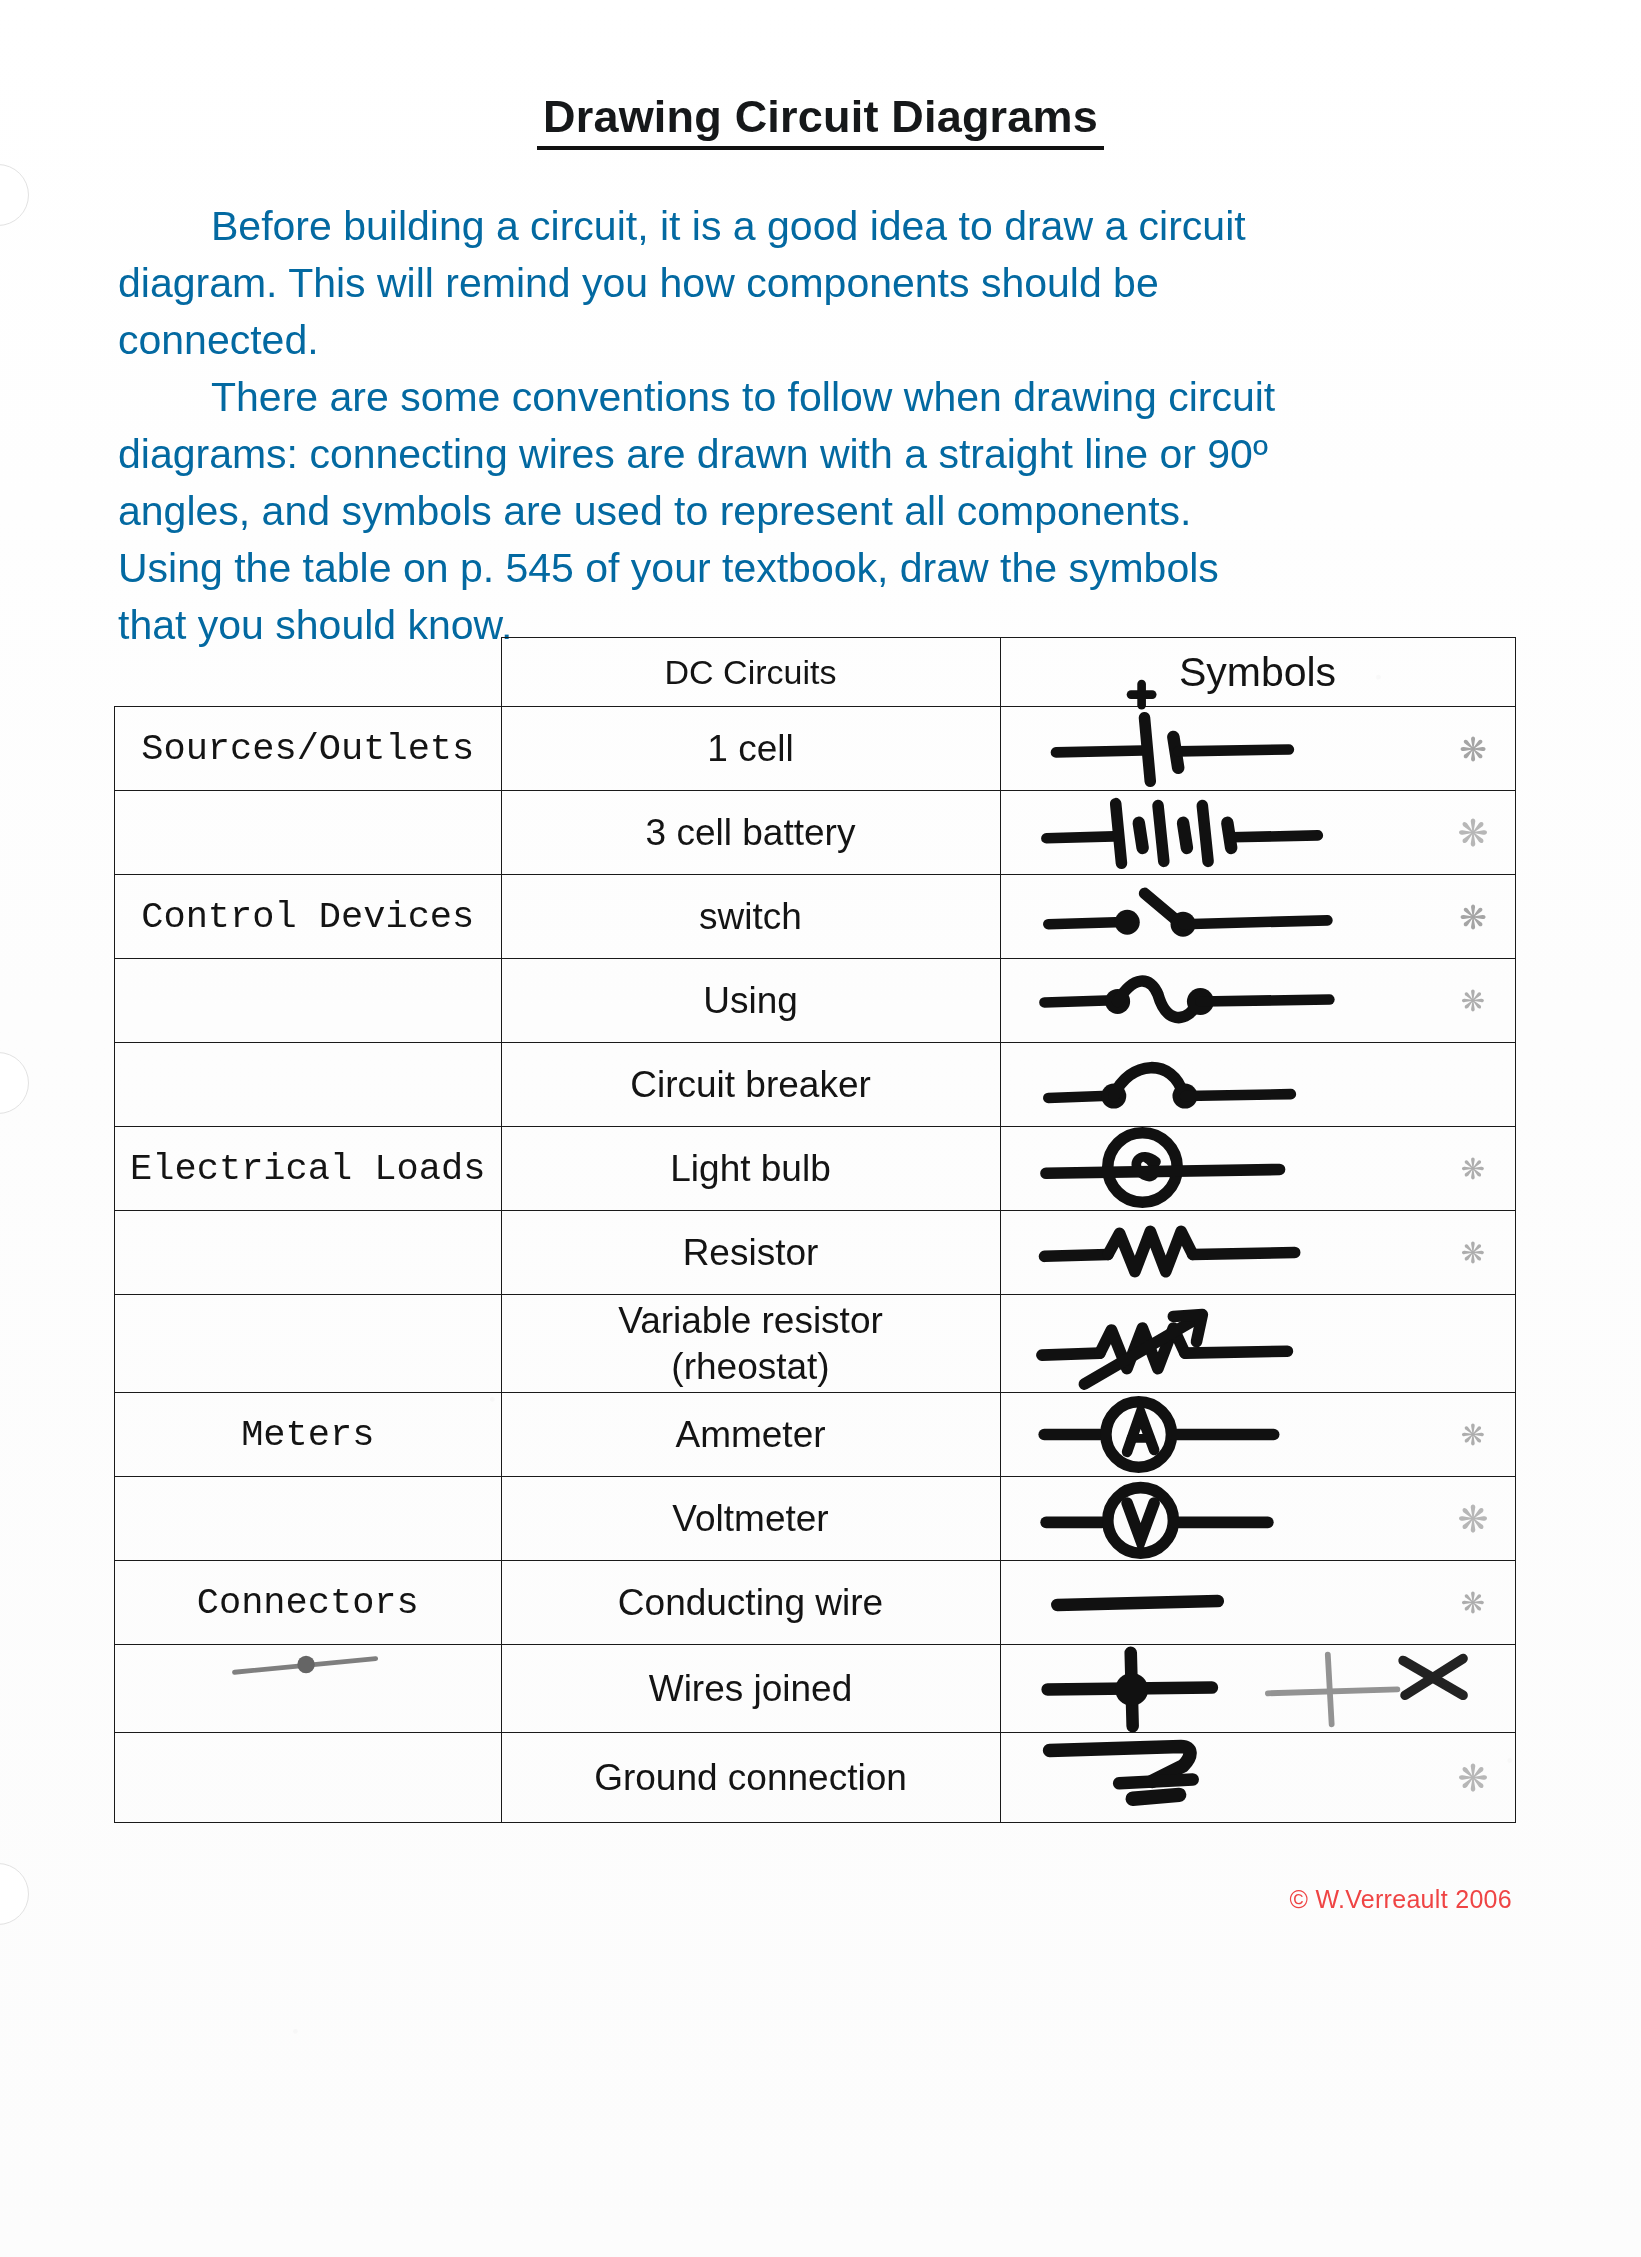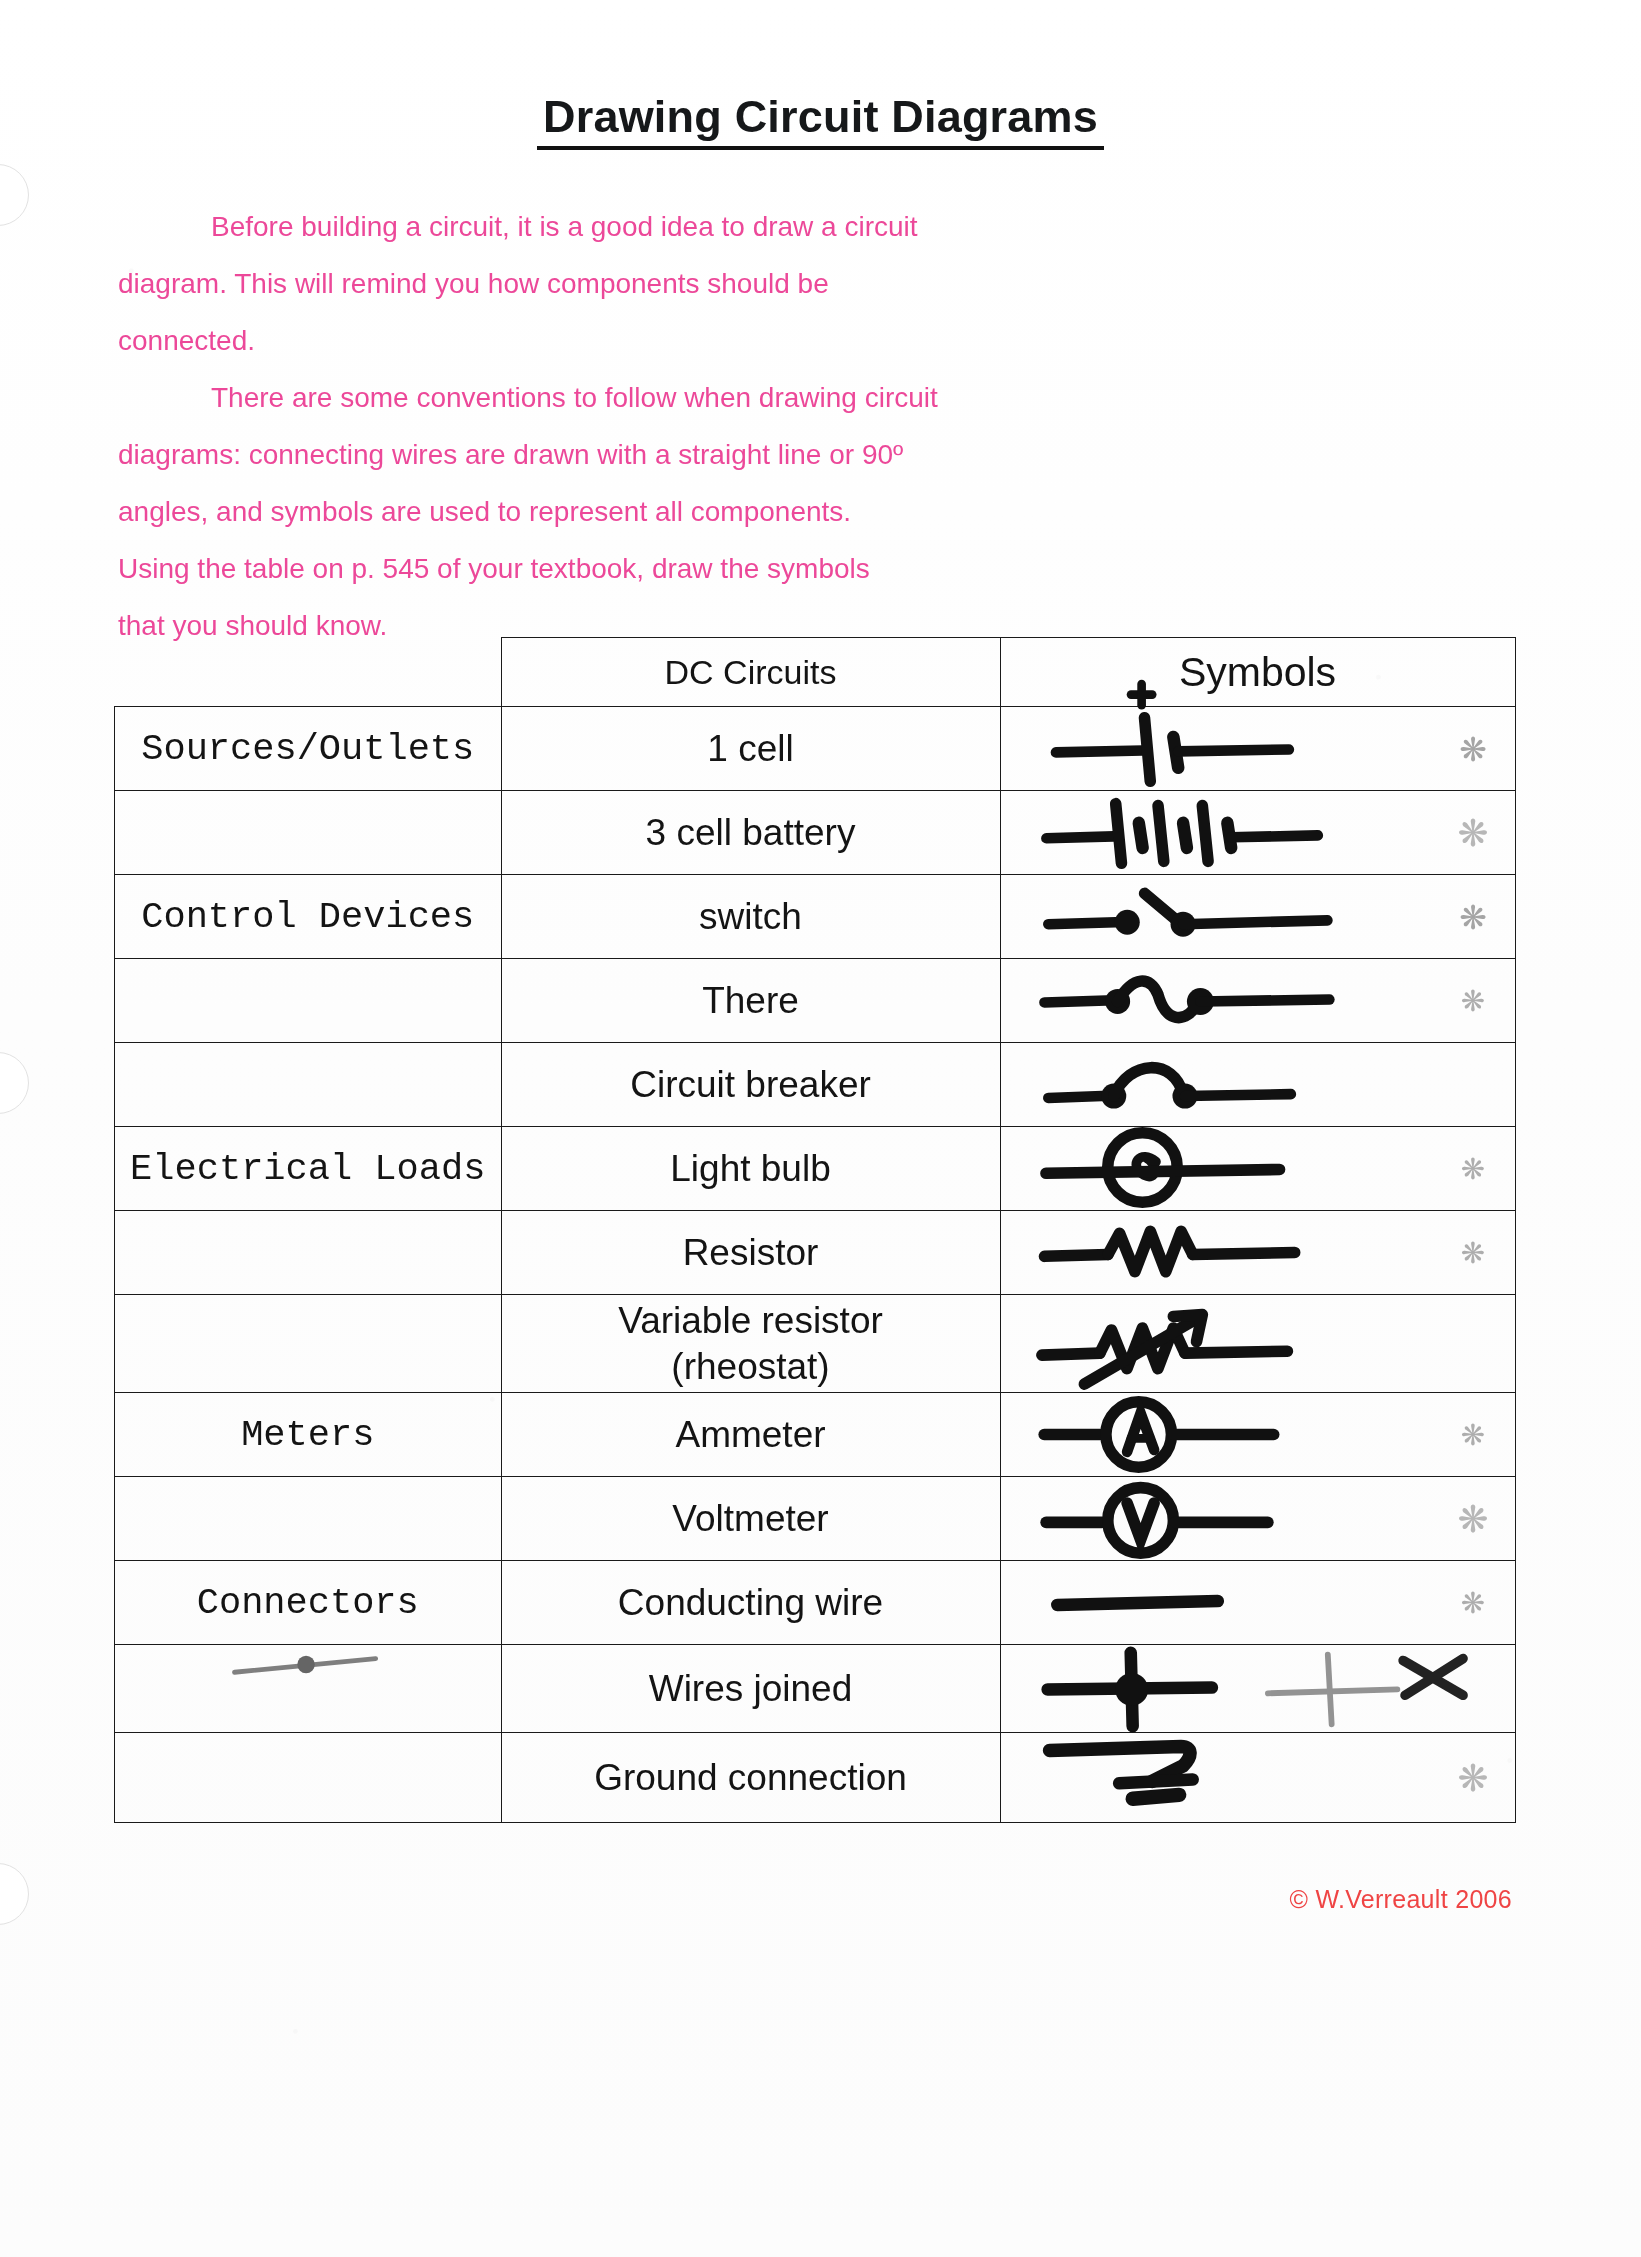--- a/index.html
+++ b/index.html
@@ -37,23 +37,23 @@
     letter-spacing:0.2px;
     border-bottom:4.8px solid #111;
     padding:0 5.8px 5.8px 5.8px;
     line-height:1.05;
   }
 
   
   .body-text{
     position:absolute;
     left:118px; top:198px; width:1371px;
-    font-size:28px;
+    font-size:41px;
     line-height:57px;
-    color:#ec4899;
+    color:#0369a1;
   }
   .body-text p{ margin:0; }
   .indent{ display:inline-block; width:93px; }
 
   
   .table{
     position:absolute;
     left:114px; top:637px;
     width:1398px;
     border-collapse:collapse;
@@ -218,21 +218,21 @@
               </g>
             </svg>
           </div>
           <span class="smudge">❋</span>
         </div>
       </td>
     </tr>
 
     <tr>
       <td class="c-cat"></td>
-      <td class="c-name">There</td>
+      <td class="c-name">Using</td>
       <td class="c-sym">
         <div class="sym-cell">
           <div class="sym-wrap">
             <svg width="319" height="77" viewBox="0 0 330 80">
               <g stroke="#111" stroke-linecap="round" fill="none">
                 <path d="M6 42 L70 40" stroke-width="11"></path>
                 <circle cx="82" cy="41" r="13" fill="#111" stroke="none"></circle>
                 <path d="M82 41 C 98 14, 116 14, 124 34 C 132 62, 152 66, 166 42" stroke-width="12"></path>
                 <circle cx="168" cy="41" r="14" fill="#111" stroke="none"></circle>
                 <path d="M168 41 L302 39" stroke-width="11"></path>

